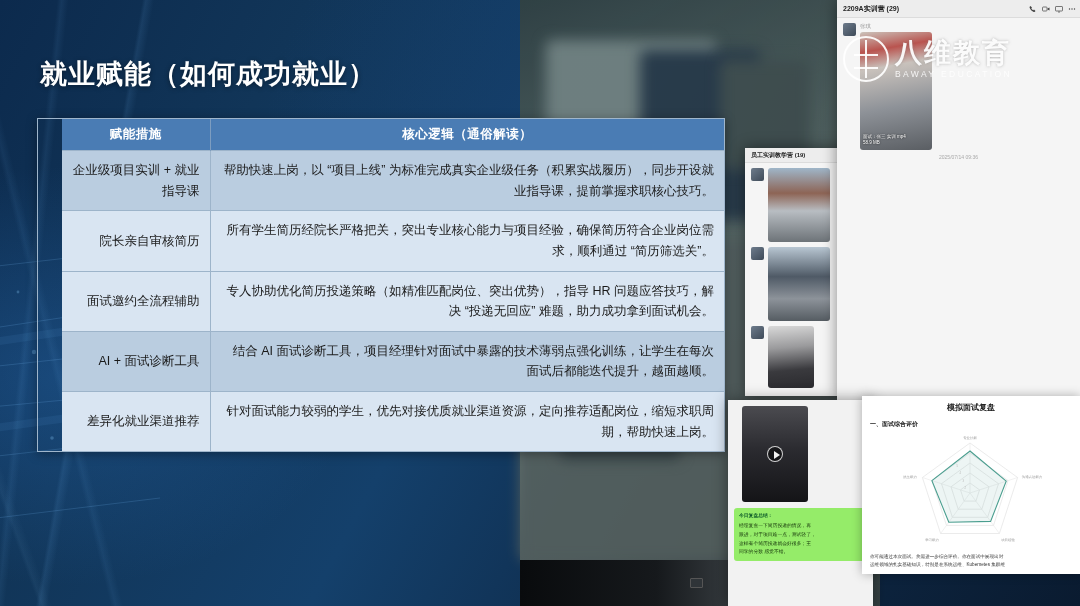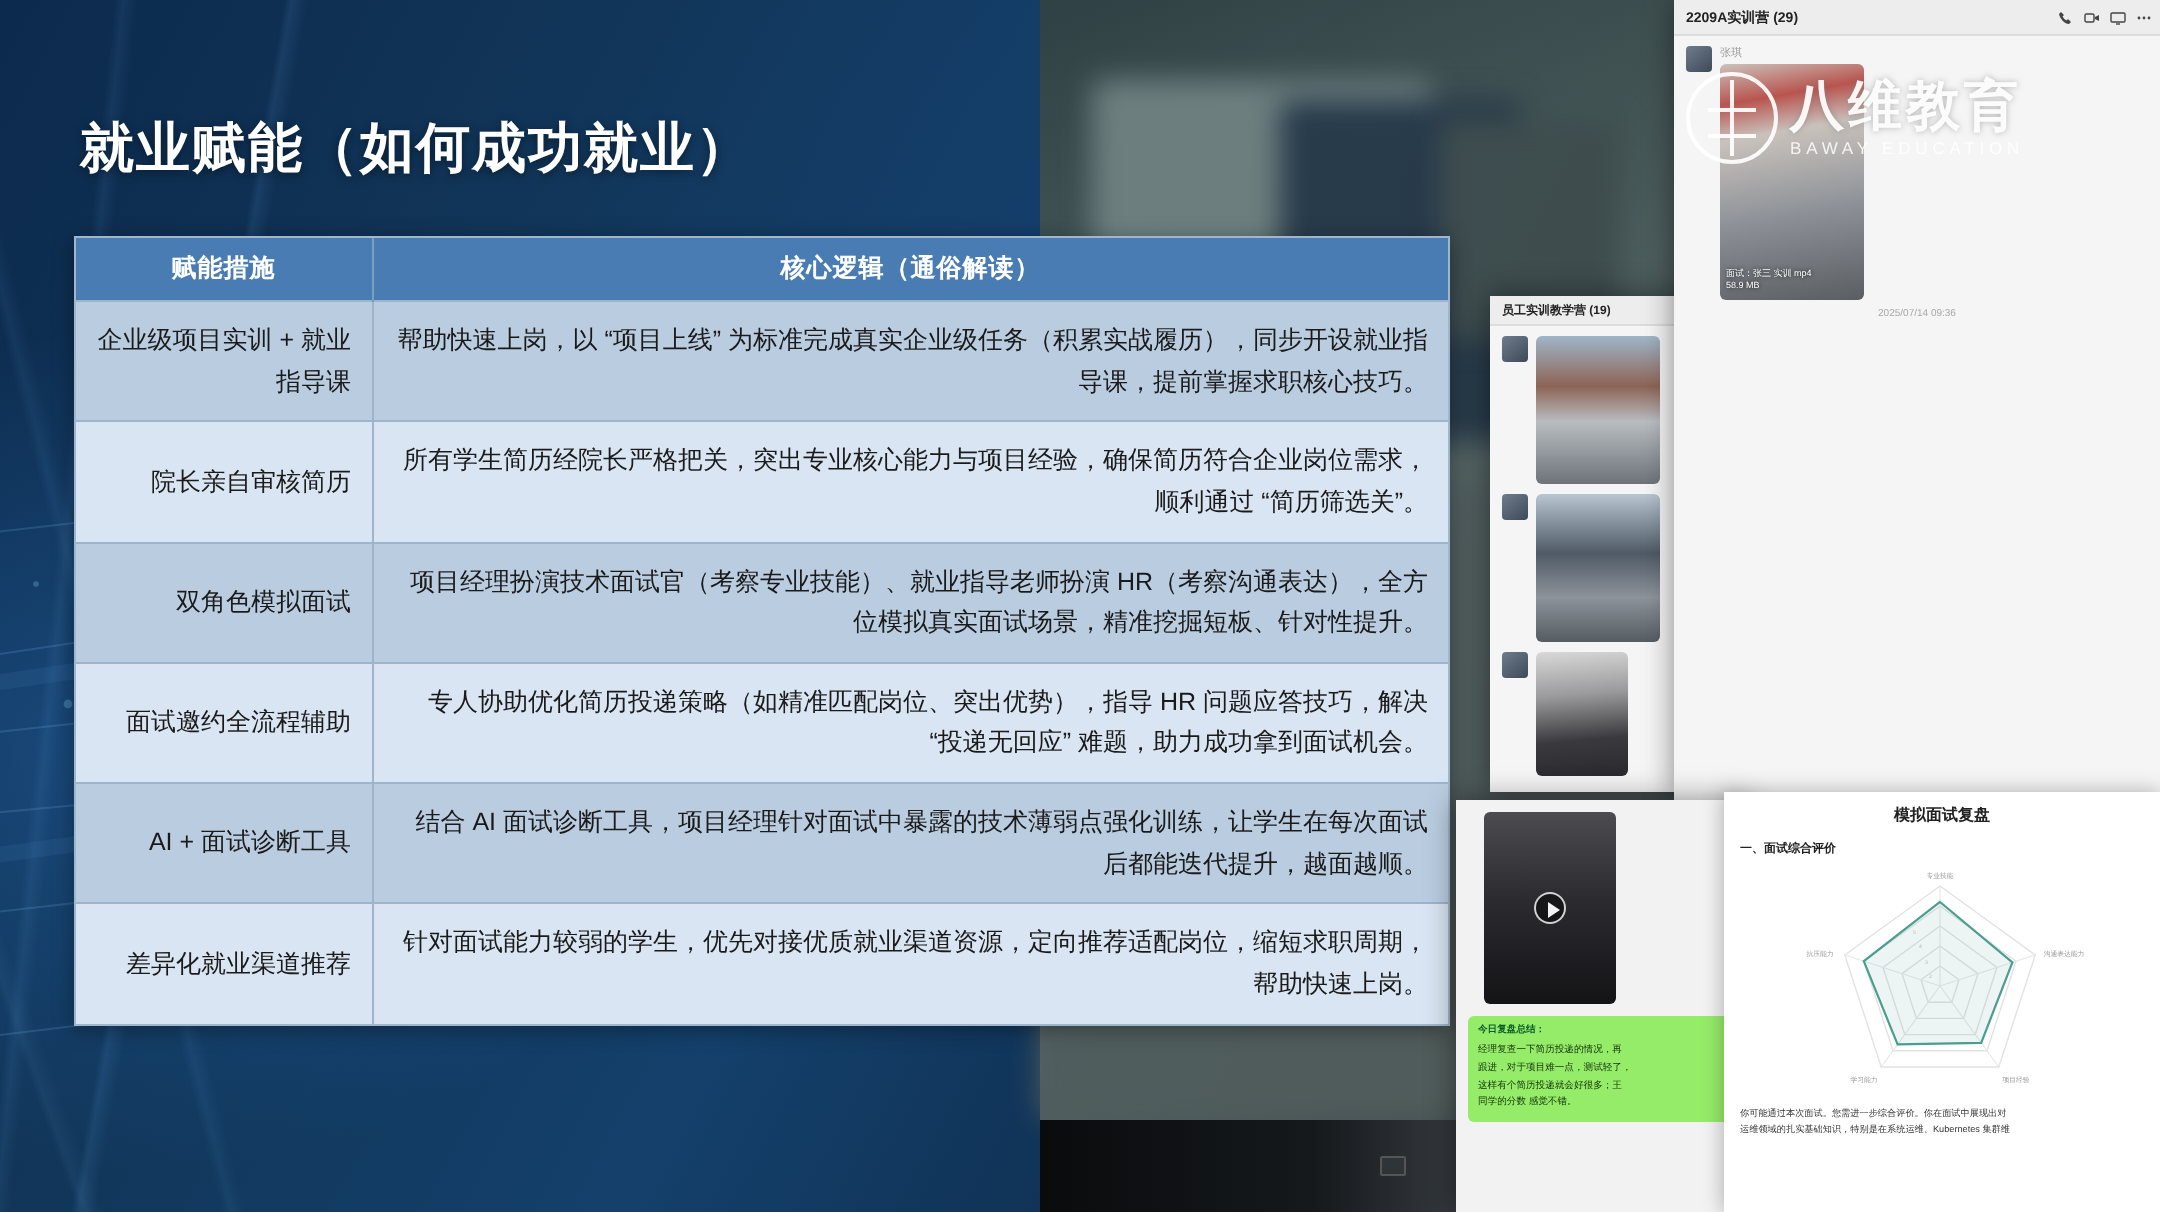--- a/index.html
+++ b/index.html
@@ -47,20 +47,21 @@
     white-space: nowrap;
     text-align: right;
   }
 
   
   .table-wrap {
     position: absolute; left: 37px; top: 118px;
     width: 688px;
     border: 1px solid #9fb6cc;
     box-shadow: 0 2px 10px rgba(0,0,0,.35);
+    padding-left: 24px;
   }
   table.enable-table { width: 100%; border-collapse: collapse; table-layout: fixed; }
   table.enable-table th {
     background: #4a7cb4;
     color: #ffffff;
     font-size: 12.5px; font-weight: bold;
     padding: 7px 6px;
     text-align: center;
     border-right: 1px solid #7d9dc0;
     letter-spacing: .5px;
@@ -212,21 +213,21 @@
     background: rgba(0,0,0,.45); border: 1px solid rgba(255,255,255,.8);
   }
   .play-btn::after {
     content: ""; position: absolute; left: 5.5px; top: 4px;
     border-left: 6px solid rgba(255,255,255,.95);
     border-top: 4px solid transparent; border-bottom: 4px solid transparent;
   }
 
   
   .report-panel {
-    position: absolute; left: 862px; top: 396px; width: 218px; height: 210px;
+    position: absolute; left: 862px; top: 396px; width: 218px; height: 178px;
     background: #ffffff; box-shadow: 0 0 10px rgba(0,0,0,.3);
     padding: 6px 8px; overflow: hidden;
   }
   .rep-title { text-align: center; font-size: 8px; font-weight: bold; color: #222; margin-bottom: 7px; }
   .rep-sec { font-size: 6px; font-weight: bold; color: #222; margin-bottom: 2px; }
   .radar-box { position: relative; width: 100%; height: 120px; }
   .rep-foot { font-size: 4.6px; color: #333; line-height: 1.85; margin-top: 2px; }
 
   
   .dark-strip {
@@ -291,24 +292,20 @@
         </tr>
       </thead>
       <tbody>
         <tr class="row-odd">
           <td>企业级项目实训 + 就业指导课</td>
           <td>帮助快速上岗，以 “项目上线” 为标准完成真实企业级任务（积累实战履历），同步开设就业指导课，提前掌握求职核心技巧。</td>
         </tr>
         <tr class="row-even">
           <td>院长亲自审核简历</td>
           <td>所有学生简历经院长严格把关，突出专业核心能力与项目经验，确保简历符合企业岗位需求，顺利通过 “简历筛选关”。</td>
-        </tr>
-        <tr class="row-odd">
-          <td>双角色模拟面试</td>
-          <td>项目经理扮演技术面试官（考察专业技能）、就业指导老师扮演 HR（考察沟通表达），全方位模拟真实面试场景，精准挖掘短板、针对性提升。</td>
         </tr>
         <tr class="row-even">
           <td>面试邀约全流程辅助</td>
           <td>专人协助优化简历投递策略（如精准匹配岗位、突出优势），指导 HR 问题应答技巧，解决 “投递无回应” 难题，助力成功拿到面试机会。</td>
         </tr>
         <tr class="row-odd">
           <td>AI + 面试诊断工具</td>
           <td>结合 AI 面试诊断工具，项目经理针对面试中暴露的技术薄弱点强化训练，让学生在每次面试后都能迭代提升，越面越顺。</td>
         </tr>
         <tr class="row-even">

